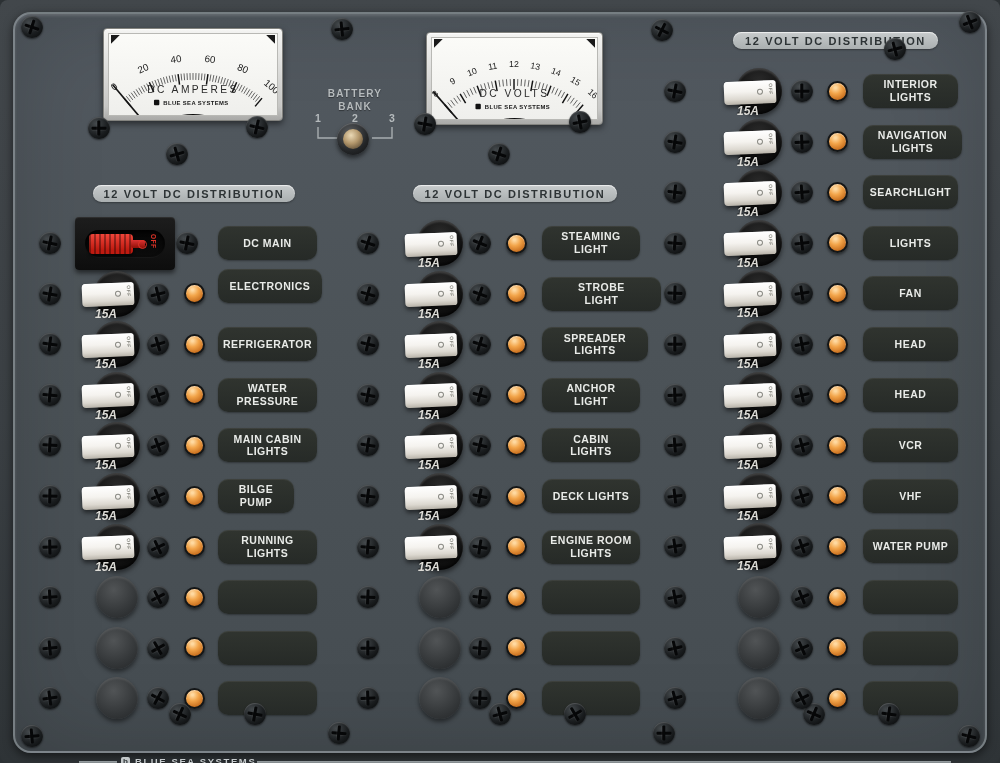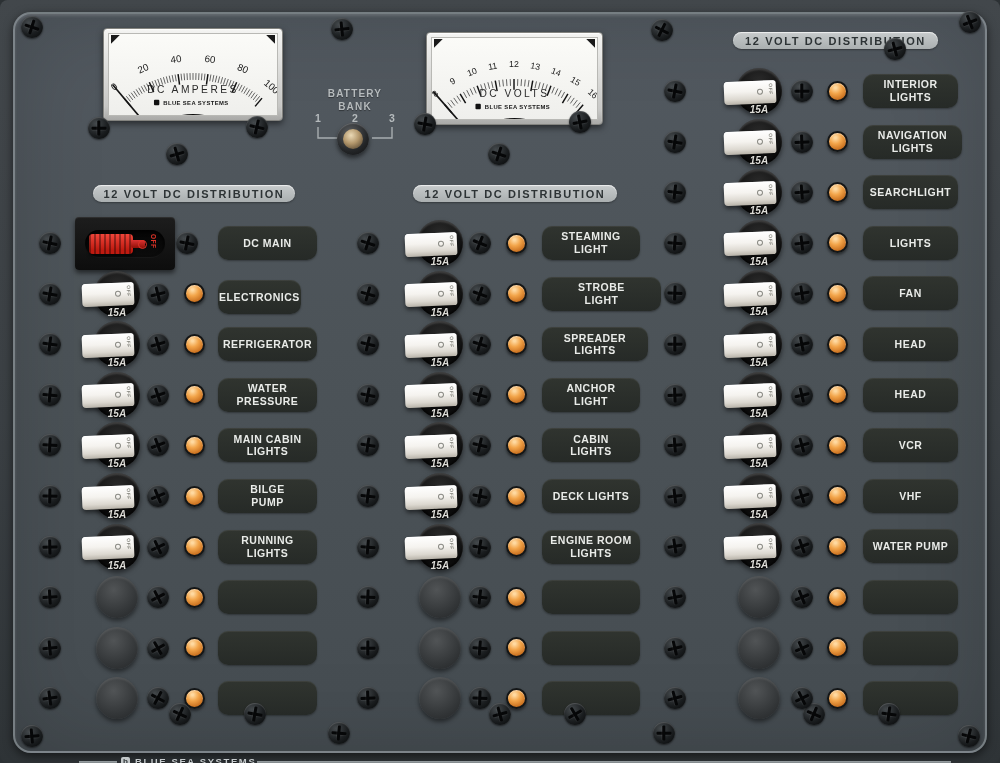--- a/index.html
+++ b/index.html
@@ -40,21 +40,21 @@
   
   .bezel{position:absolute;width:46px;height:46px;border-radius:50%;
     background:radial-gradient(circle at 50% 32%,#2c2c2c,#0e0e0e 72%);
     box-shadow:inset 0 2px 2px rgba(255,255,255,.16), inset 0 -2px 3px rgba(0,0,0,.65), 0 3px 5px rgba(0,0,0,.5);}
   .lever{position:absolute;width:52px;height:23px;border-radius:4px 3px 3px 4px;
     background:linear-gradient(180deg,#ffffff 0%,#f5f3ef 45%,#dcd8d0 78%,#b7b2a8 100%);
     box-shadow:0 3px 4px rgba(0,0,0,.5), inset 0 1px 0 rgba(255,255,255,.9);
     transform:rotate(-2.5deg);transform-origin:100% 50%;}
   .lever .dot{position:absolute;right:13px;top:8px;width:4px;height:4px;border:1px solid #8a8a84;border-radius:50%;}
   .lever .off{position:absolute;right:3px;top:3px;font-size:5px;font-weight:bold;color:#87877f;writing-mode:vertical-rl;letter-spacing:.5px;line-height:1;}
-  .amp{position:absolute;width:44px;text-align:center;font-size:10px;font-style:italic;font-weight:bold;color:#dddcd7;text-shadow:0 -1px 1px rgba(0,0,0,.8);z-index:3;}
+  .amp{position:absolute;width:44px;font-size:12px;font-style:italic;font-weight:bold;color:#dddcd7;text-shadow:0 -1px 1px rgba(0,0,0,.8);z-index:3;}
   .plug{position:absolute;width:42px;height:42px;border-radius:50%;
     background:radial-gradient(circle at 42% 33%,#515456,#333638 62%,#232527);
     box-shadow:inset 0 2px 2px rgba(255,255,255,.1), 0 3px 4px rgba(0,0,0,.45);}
   .led{position:absolute;width:17px;height:17px;border-radius:50%;border:2px solid #141617;box-sizing:content-box;
     background:radial-gradient(circle at 38% 28%,#ffd9a0 6%,#f2a449 38%,#ca7120 75%,#8c4a10);
     box-shadow:0 2px 3px rgba(0,0,0,.5), inset 0 1px 1px rgba(255,255,255,.5);}
   .plate{position:absolute;height:34px;border-radius:10px;display:flex;align-items:center;justify-content:center;
     background:linear-gradient(180deg,#30342f,#262a27);color:#e9ebe8;font-size:10.5px;font-weight:bold;letter-spacing:.5px;
     text-align:center;line-height:1.2;white-space:pre-line;
     box-shadow:inset 0 1px 1px rgba(255,255,255,.07), 0 1px 2px rgba(0,0,0,.35);}
@@ -246,21 +246,21 @@
           </div>
         </div>
         <div class="plate" style="left: 203px; top: 212px; width: 99px;">DC MAIN</div>
         <div class="bezel" style="left: 79px; top: 256.6px;"></div>
         <div class="lever" style="left: 67px; top: 268.1px;">
           <span class="dot"></span>
           <span class="off">OFF</span>
         </div>
         <div class="amp" style="left: 80px; top: 292.6px;">15A</div>
         <div class="led" style="left: 168.5px; top: 269.1px;"></div>
-        <div class="plate" style="left: 203px; top: 266px; width: 83px;">ELECTRONICS</div>
+        <div class="plate" style="left: 203px; top: 255px; width: 104px;">ELECTRONICS</div>
         <div class="bezel" style="left: 79px; top: 307.2px;"></div>
         <div class="lever" style="left: 67px; top: 318.7px;">
           <span class="dot"></span>
           <span class="off">OFF</span>
         </div>
         <div class="amp" style="left: 80px; top: 343.2px;">15A</div>
         <div class="led" style="left: 168.5px; top: 319.7px;"></div>
         <div class="plate" style="left: 203px; top: 313.2px; width: 99px;">REFRIGERATOR</div>
         <div class="bezel" style="left: 79px; top: 357.8px;"></div>
         <div class="lever" style="left: 67px; top: 369.3px;">
@@ -280,21 +280,21 @@
         <div class="led" style="left: 168.5px; top: 420.9px;"></div>
         <div class="plate" style="left: 203px; top: 414.4px; width: 99px;">MAIN CABIN
 LIGHTS</div>
         <div class="bezel" style="left: 79px; top: 459px;"></div>
         <div class="lever" style="left: 67px; top: 470.5px;">
           <span class="dot"></span>
           <span class="off">OFF</span>
         </div>
         <div class="amp" style="left: 80px; top: 495px;">15A</div>
         <div class="led" style="left: 168.5px; top: 471.5px;"></div>
-        <div class="plate" style="left: 203px; top: 465px; width: 99px;">BILGE
+        <div class="plate" style="left: 203px; top: 465px; width: 76px;">BILGE
 PUMP</div>
         <div class="bezel" style="left: 79px; top: 509.6px;"></div>
         <div class="lever" style="left: 67px; top: 521.1px;">
           <span class="dot"></span>
           <span class="off">OFF</span>
         </div>
         <div class="amp" style="left: 80px; top: 545.6px;">15A</div>
         <div class="led" style="left: 168.5px; top: 522.1px;"></div>
         <div class="plate" style="left: 203px; top: 515.6px; width: 99px;">RUNNING
 LIGHTS</div>

